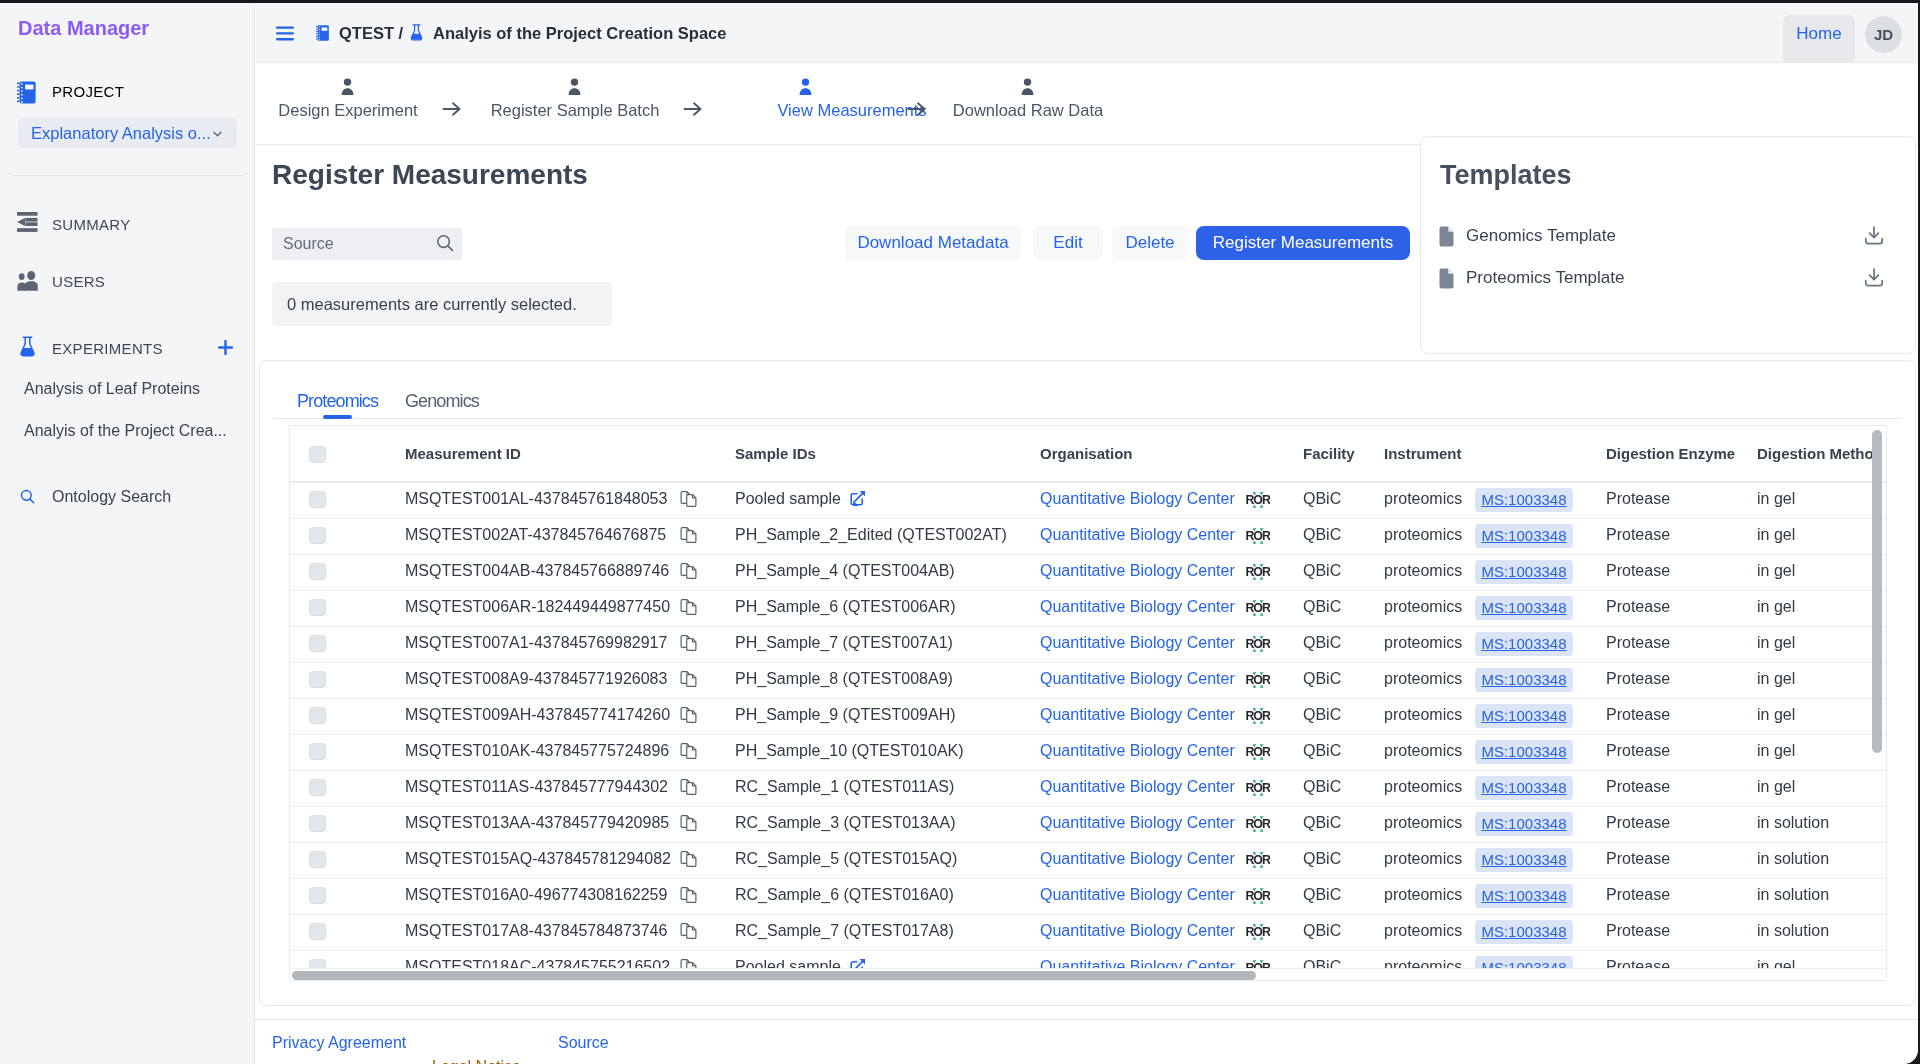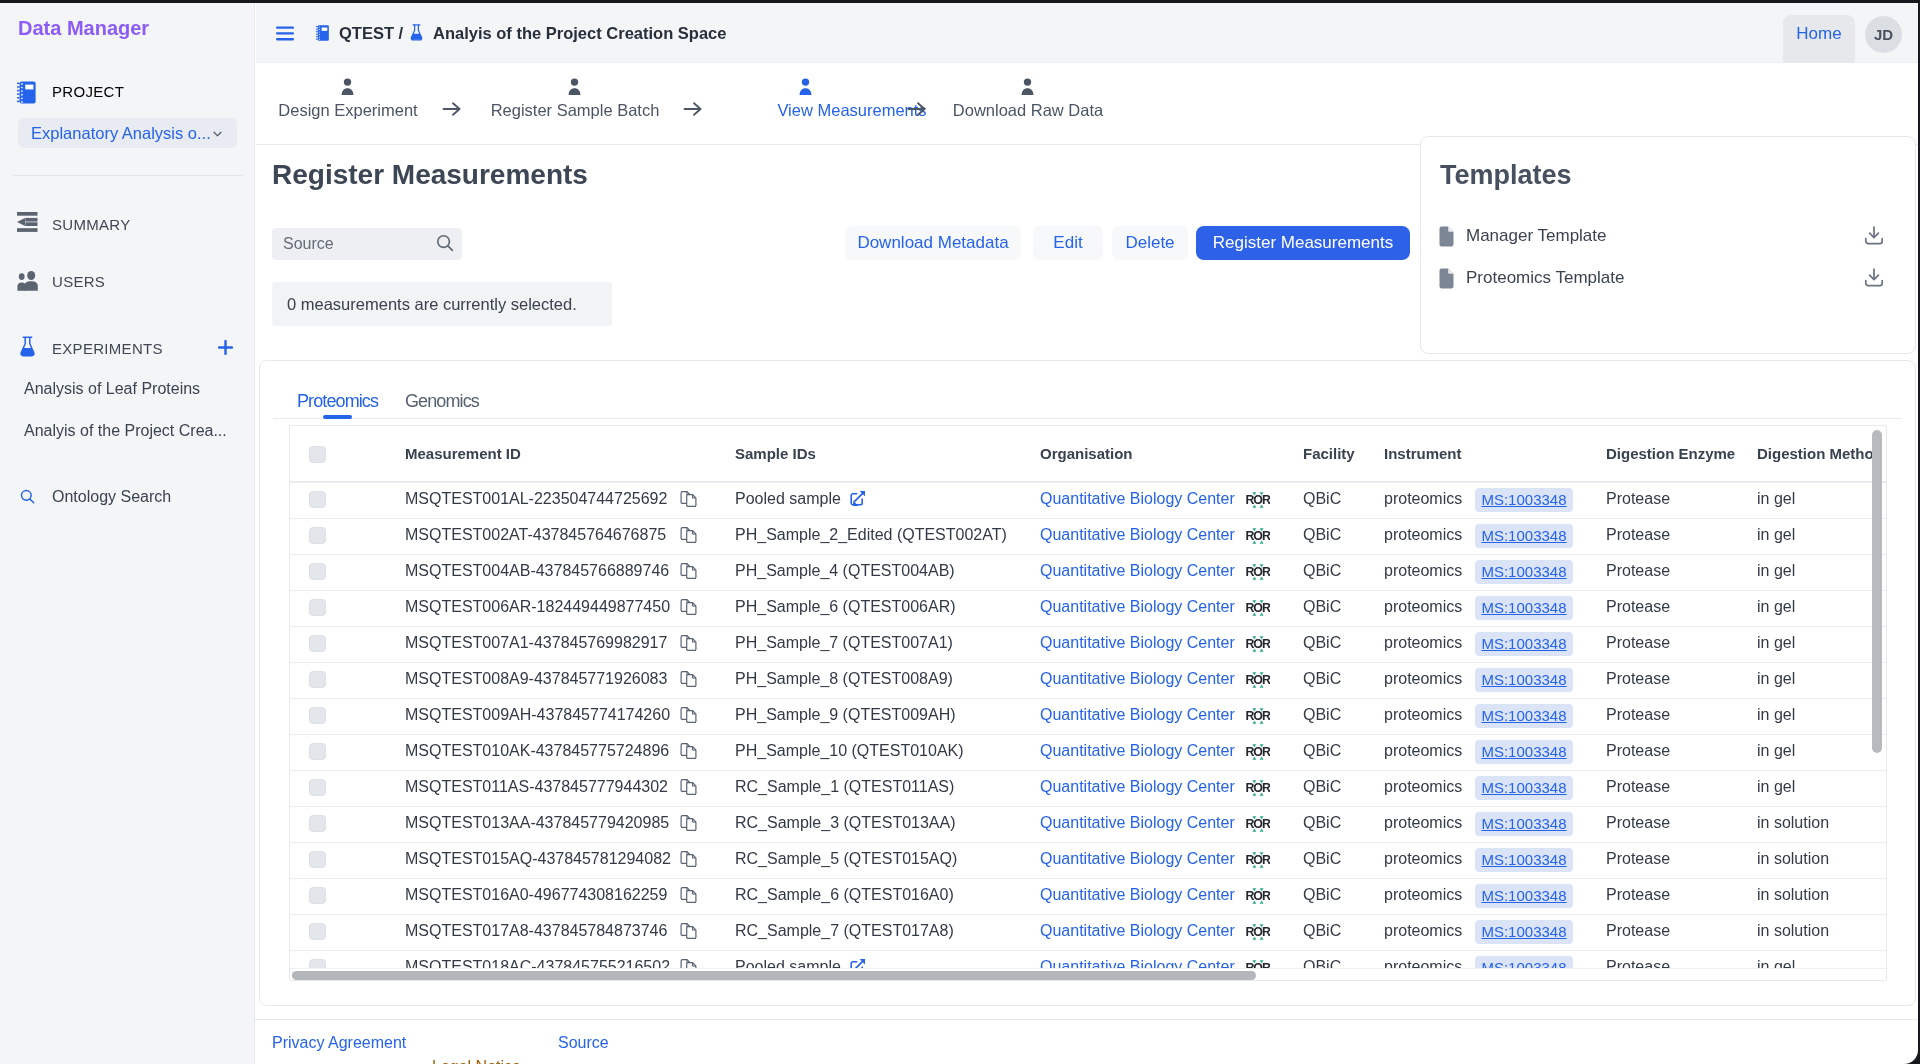--- a/index.html
+++ b/index.html
@@ -189,21 +189,21 @@
 <div class="abs" style="left:272px;top:282px;width:340px;height:44px;background:#f1f3f5;border-radius:4px"></div>
 <div class="abs" style="left:287px;top:295px;font-size:16.5px;color:#39414d">0 measurements are currently selected.</div>
 <div class="abs" style="left:1420px;top:136px;width:496px;height:218px;background:#fff;border:1px solid #e6e8eb;border-radius:8px"></div>
 <div class="abs" style="left:1440px;top:160px;font-size:27px;font-weight:bold;color:#47505e">Templates</div>
 <div class="abs" style="left:1438px;top:226px">
     <svg width="17" height="21" viewBox="0 0 17 21">
       <path d="M1.5 2.6 A2.1 2.1 0 0 1 3.6 0.5 H10.2 L15.5 5.8 V18.4 A2.1 2.1 0 0 1 13.4 20.5 H3.6 A2.1 2.1 0 0 1 1.5 18.4 Z" fill="#7d8694"></path>
       <path d="M10.2 0.5 L15.5 5.8 H11.2 A1 1 0 0 1 10.2 4.8 Z" fill="#e8ebef"></path>
     </svg>
   </div>
-<div class="abs" style="left:1466px;top:226px;font-size:17px;color:#3a4350">Manager Template</div>
+<div class="abs" style="left:1466px;top:226px;font-size:17px;color:#3a4350">Genomics Template</div>
 <div class="abs" style="left:1864px;top:226px">
     <svg width="20" height="19" viewBox="0 0 20 19">
       <path d="M10 1.2 V11.2" stroke="#6a7380" stroke-width="1.7" stroke-linecap="round"></path>
       <path d="M5.6 7.2 L10 11.6 L14.4 7.2" stroke="#6a7380" stroke-width="1.7" fill="none" stroke-linecap="round" stroke-linejoin="round"></path>
       <path d="M1.8 12.6 V15.2 A2.4 2.4 0 0 0 4.2 17.6 H15.8 A2.4 2.4 0 0 0 18.2 15.2 V12.6" stroke="#6a7380" stroke-width="1.7" fill="none" stroke-linecap="round"></path>
     </svg>
   </div>
 <div class="abs" style="left:1438px;top:268px">
     <svg width="17" height="21" viewBox="0 0 17 21">
       <path d="M1.5 2.6 A2.1 2.1 0 0 1 3.6 0.5 H10.2 L15.5 5.8 V18.4 A2.1 2.1 0 0 1 13.4 20.5 H3.6 A2.1 2.1 0 0 1 1.5 18.4 Z" fill="#7d8694"></path>
@@ -228,21 +228,21 @@
 <div class="abs cb" style="left:19px;top:20px"></div>
 <div class="abs" style="left:115px;top:19px;font-size:15px;font-weight:bold;color:#39424f;white-space:nowrap">Measurement ID</div>
 <div class="abs" style="left:445px;top:19px;font-size:15px;font-weight:bold;color:#39424f;white-space:nowrap">Sample IDs</div>
 <div class="abs" style="left:750px;top:19px;font-size:15px;font-weight:bold;color:#39424f;white-space:nowrap">Organisation</div>
 <div class="abs" style="left:1013px;top:19px;font-size:15px;font-weight:bold;color:#39424f;white-space:nowrap">Facility</div>
 <div class="abs" style="left:1094px;top:19px;font-size:15px;font-weight:bold;color:#39424f;white-space:nowrap">Instrument</div>
 <div class="abs" style="left:1316px;top:19px;font-size:15px;font-weight:bold;color:#39424f;white-space:nowrap">Digestion Enzyme</div>
 <div class="abs" style="left:1467px;top:19px;font-size:15px;font-weight:bold;color:#39424f;white-space:nowrap">Digestion Method</div>
 <div class="abs rowline" style="top:56px"></div>
 <div class="abs cb" style="left:19px;top:65px"></div>
-<div class="abs cell" style="left:115px;top:64px">MSQTEST001AL-223504744725692</div>
+<div class="abs cell" style="left:115px;top:64px">MSQTEST001AL-437845761848053</div>
 <div class="abs" style="left:390px;top:65px">
       <svg width="17" height="16" viewBox="0 0 17 16">
         <path d="M2.3 0.7 H7.0 L10.3 4.0 V11.2 A1.2 1.2 0 0 1 9.1 12.4 H2.3 A1.2 1.2 0 0 1 1.1 11.2 V1.9 A1.2 1.2 0 0 1 2.3 0.7 Z" fill="#fff" stroke="#5a6370" stroke-width="1.2"></path>
         <path d="M7.0 0.7 V4.0 H10.3" fill="none" stroke="#5a6370" stroke-width="1.1"></path>
         <path d="M7.9 3.7 H12.6 L15.9 7.0 V14.2 A1.2 1.2 0 0 1 14.7 15.4 H7.9 A1.2 1.2 0 0 1 6.7 14.2 V4.9 A1.2 1.2 0 0 1 7.9 3.7 Z" fill="#fff" stroke="#5a6370" stroke-width="1.2"></path>
         <path d="M12.6 3.7 V7.0 H15.9" fill="none" stroke="#5a6370" stroke-width="1.1"></path>
       </svg>
     </div>
 <div class="abs cell" style="left:445px;top:64px">Pooled sample</div>
 <div class="abs" style="left:559px;top:64px">

